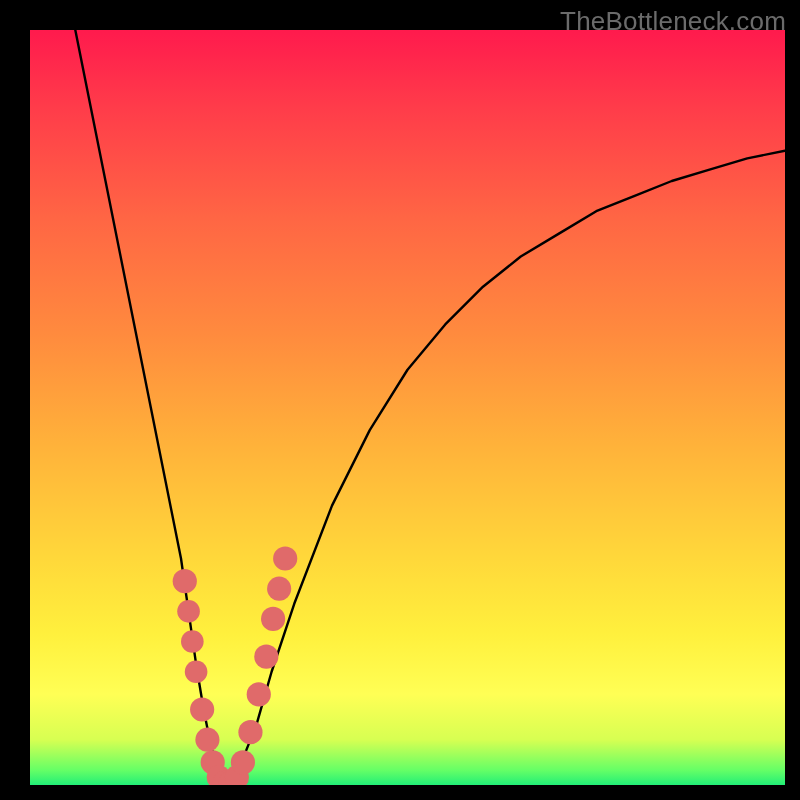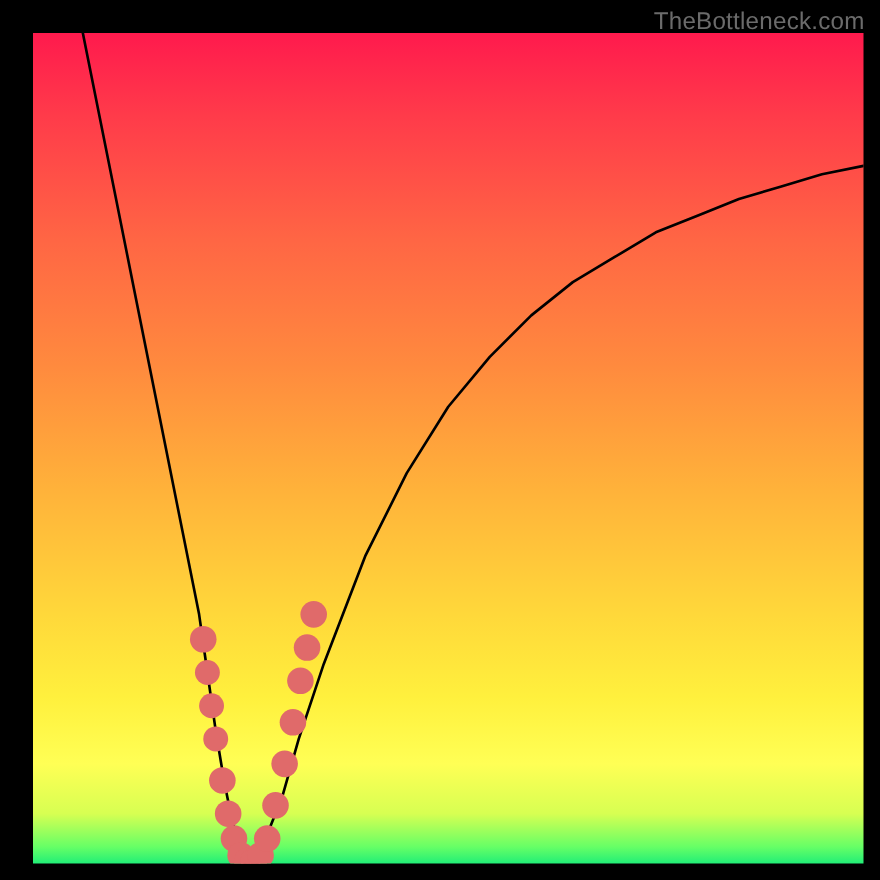--- a/index.html
+++ b/index.html
@@ -37,21 +37,21 @@
       #d7ff52 94%,
       #66ff66 98%,
       #22ee77 100%
     );
   }
   .watermark {
     position: absolute;
     top: 6px;
     right: 14px;
     color: #6b6b6b;
-    font-size: 22px;
+    font-size: 26px;
     font-weight: 500;
     letter-spacing: 0.2px;
     user-select: none;
   }
   svg.curves {
     position: absolute;
     left: 0; top: 0;
     width: 755px; height: 755px;
   }
 </style>

